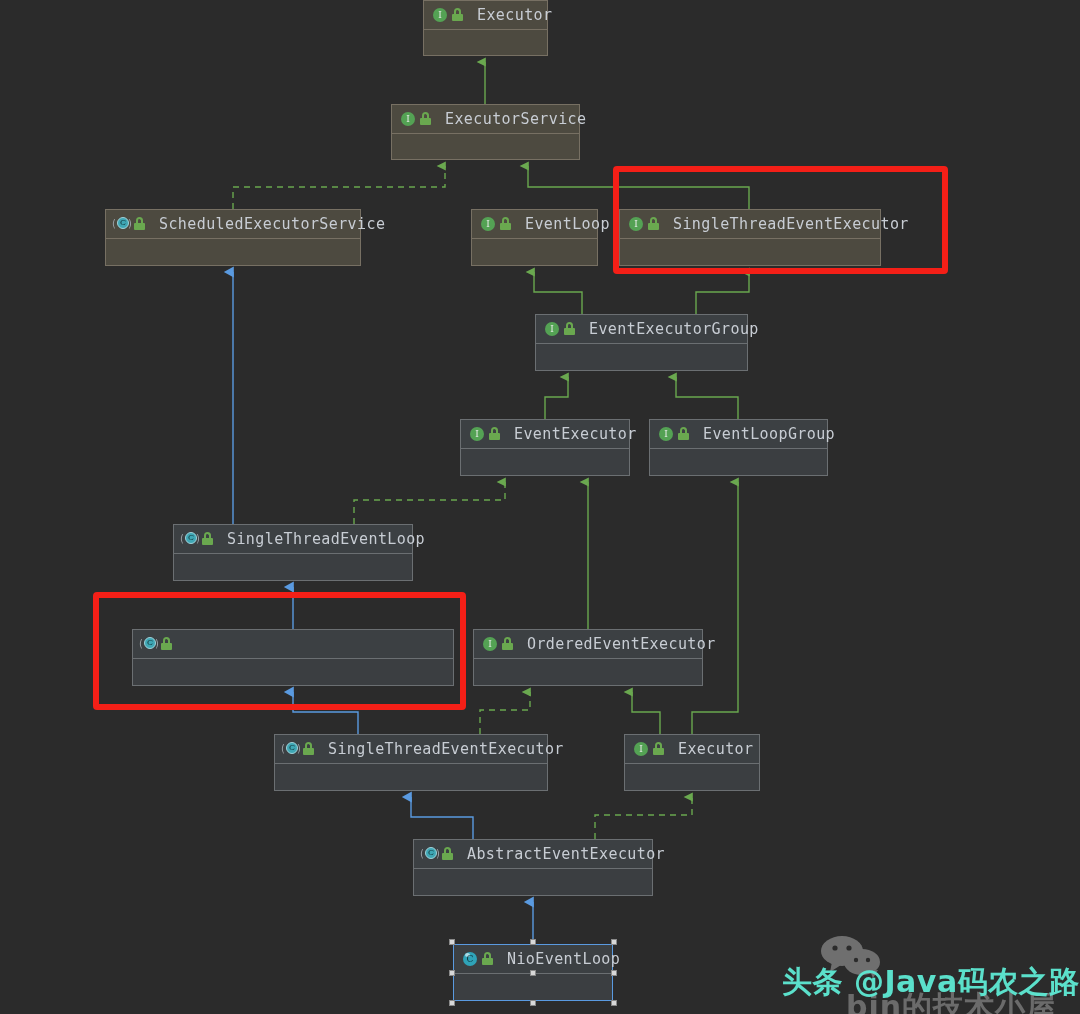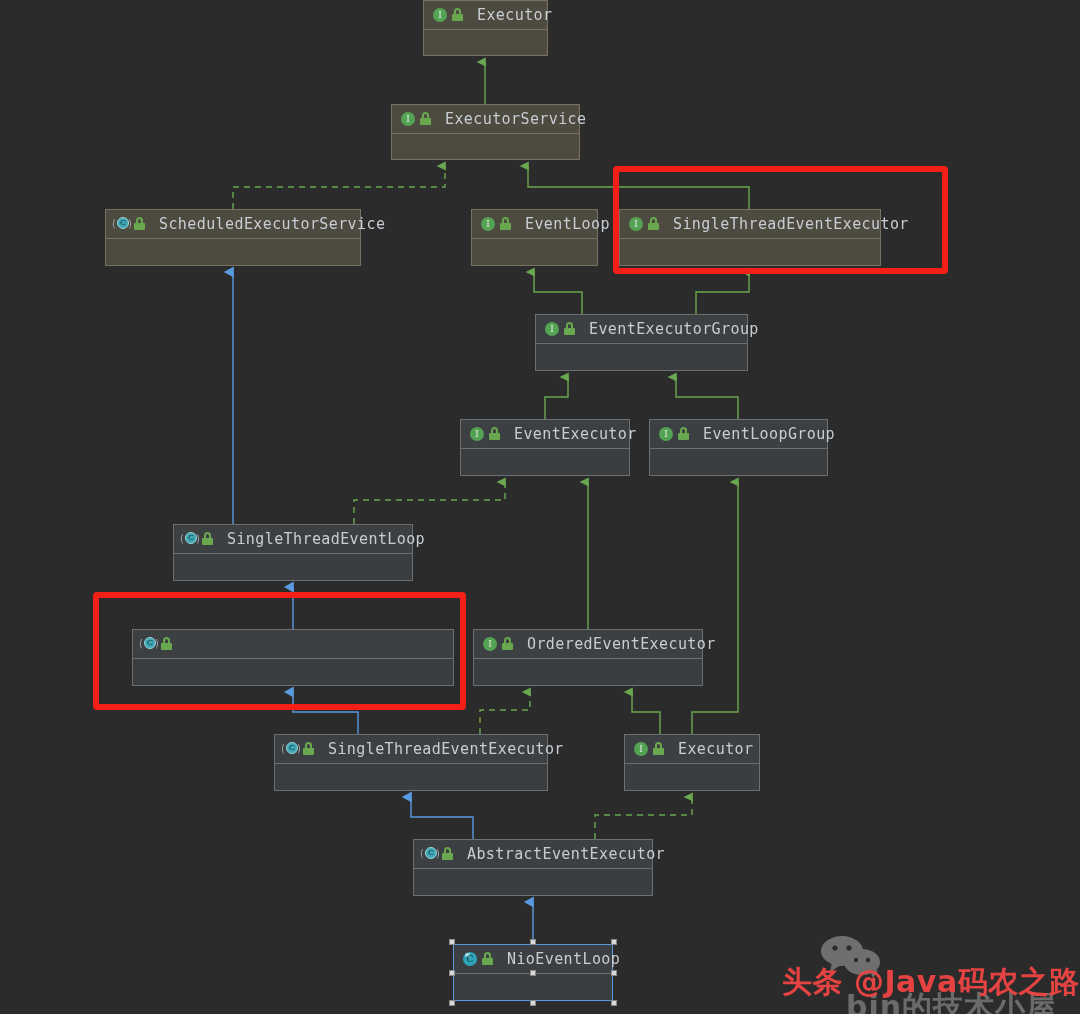--- a/index.html
+++ b/index.html
@@ -211,21 +211,21 @@
     color: #ffffff;
     opacity: 0.30;
     font-family: "DejaVu Sans", "Liberation Sans", sans-serif;
     font-size: 30px;
     font-weight: bold;
     white-space: nowrap;
     letter-spacing: 1px;
   }
   .wm-main {
     position: absolute;
-    color: #ef4444;
+    color: #5eead4;
     opacity: 0.95;
     font-family: "DejaVu Sans", "Liberation Sans", sans-serif;
     font-size: 30px;
     font-weight: bold;
     white-space: nowrap;
     letter-spacing: 0.5px;
   }
   .wm-logo {
     position: absolute;
     opacity: 0.32;

